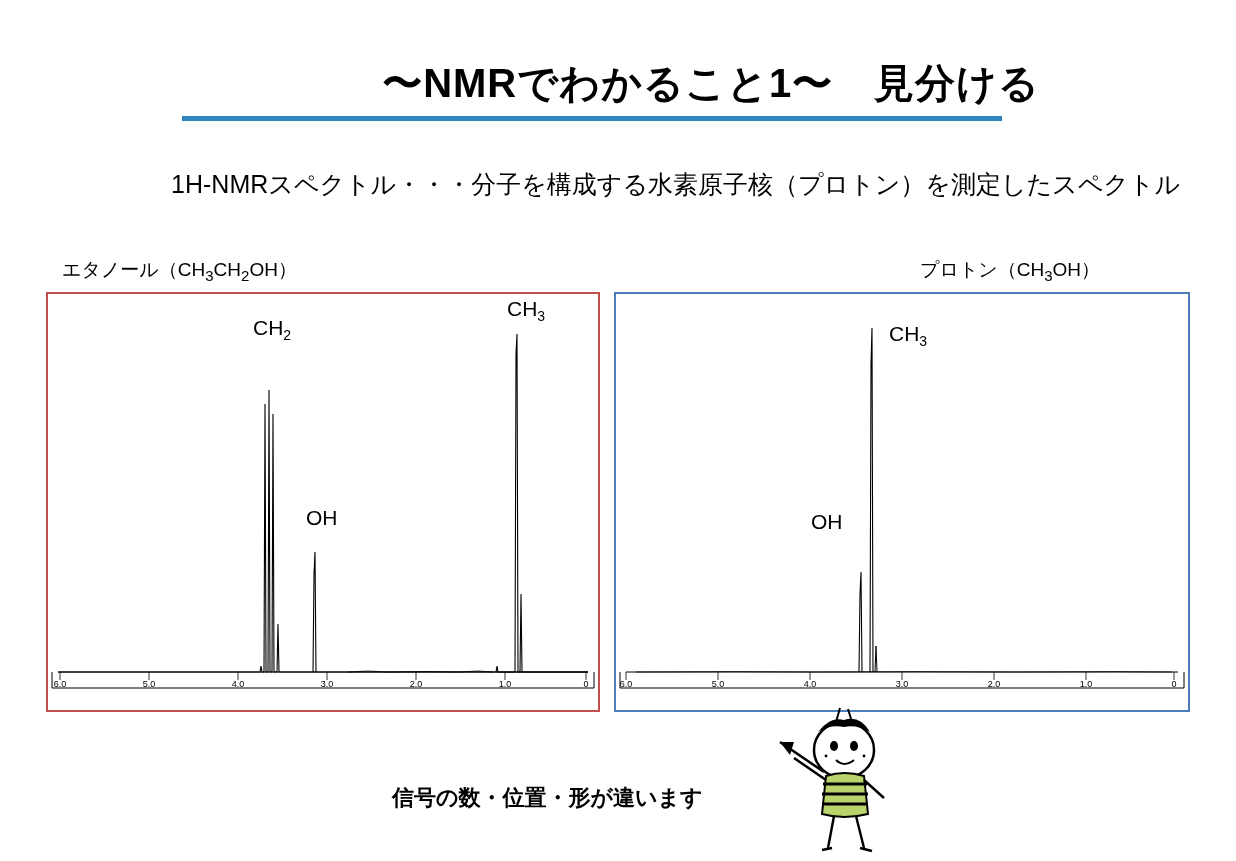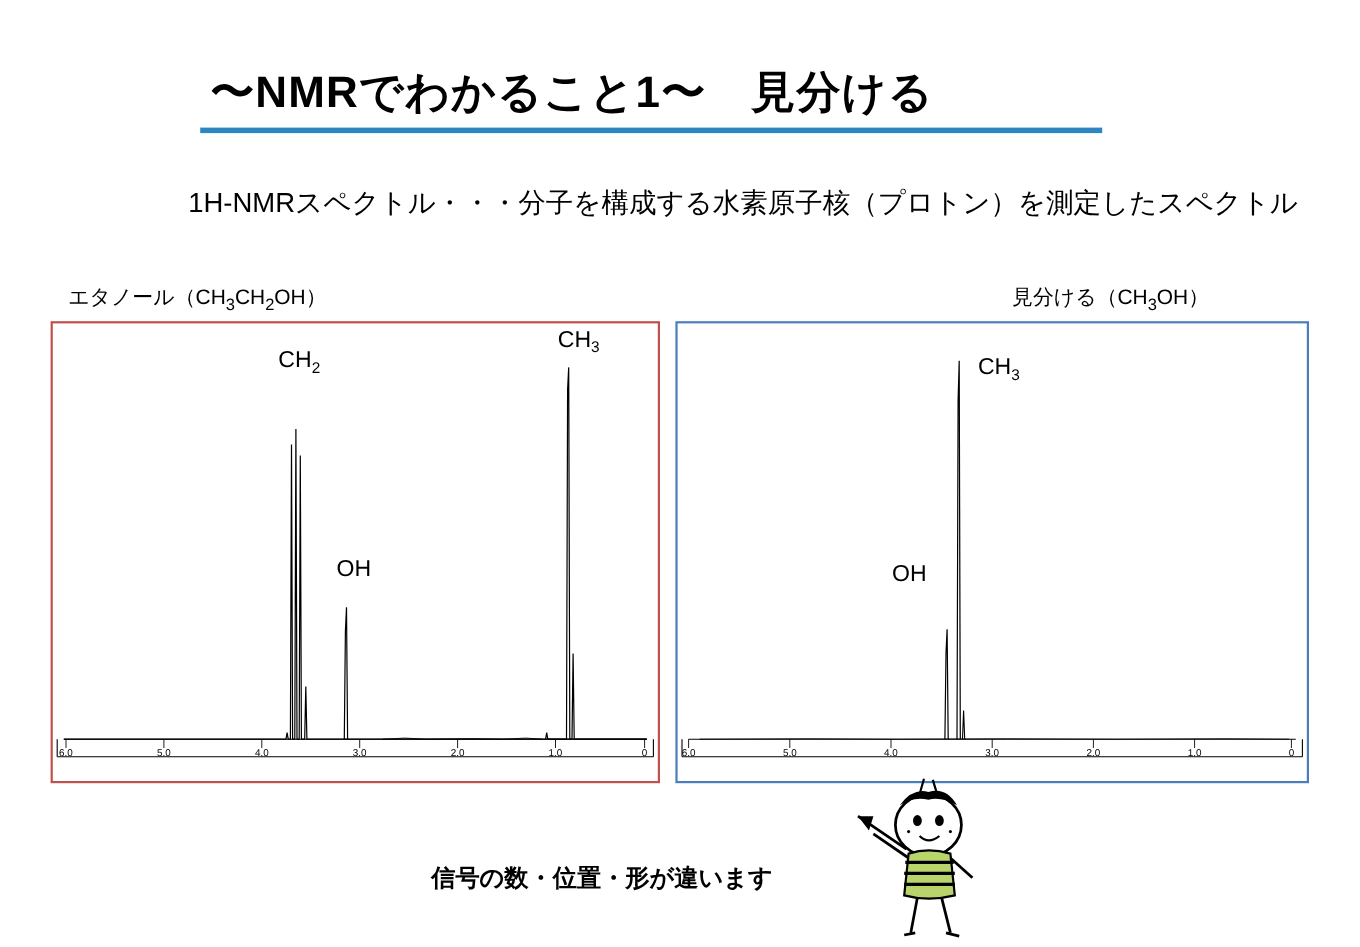--- a/index.html
+++ b/index.html
@@ -15,21 +15,21 @@
     position: relative;
     overflow: hidden;
   }
 
   
   #slide-title {
     position: absolute;
     left: 0;
     top: 56px;
     width: 1040px;
-    text-align: center;
+    text-align: right;
     font-size: 40px;
     font-weight: bold;
     letter-spacing: 1px;
     white-space: pre;
   }
   #title-rule {
     position: absolute;
     left: 182px;
     top: 116px;
     width: 820px;
@@ -130,21 +130,21 @@
 </head>
 <body>
 
 <div id="slide-title">〜NMRでわかること1〜　見分ける</div>
 <div id="title-rule" style="background: rgb(46, 134, 193);"></div>
 
 <div id="subtitle">1H-NMRスペクトル・・・分子を構成する水素原子核（プロトン）を測定したスペクトル</div>
 
 <div class="panel-caption" id="caption-left"><span class="small">エタノール（CH</span><span class="sub">3</span><span class="small">CH</span><span class="sub">2</span><span class="small">OH）</span></div>
 
-<div class="panel-caption" id="caption-right"><span class="small">見分ける（CH</span><span class="sub">3</span><span class="small">OH）</span></div>
+<div class="panel-caption" id="caption-right"><span class="small">プロトン（CH</span><span class="sub">3</span><span class="small">OH）</span></div>
 
 <div class="panel" id="panel-left" style="border-color: rgb(192, 80, 77);">
   <div class="plot">
     <svg viewBox="0 0 550 416" preserveAspectRatio="none">
 
       <line x1="10" y1="378" x2="540" y2="378" stroke="#000" stroke-width="1"></line>
 
       <path d="M10,378 L212,378 L213,372 L214,378 L216,378 L217,110 L218,378 L220,378 L221,96 L222,378
                L224,378 L225,120 L226,378 L229,378 L230,330 L231,378 L540,378" fill="none" stroke="#000" stroke-width="1.1"></path>
 

